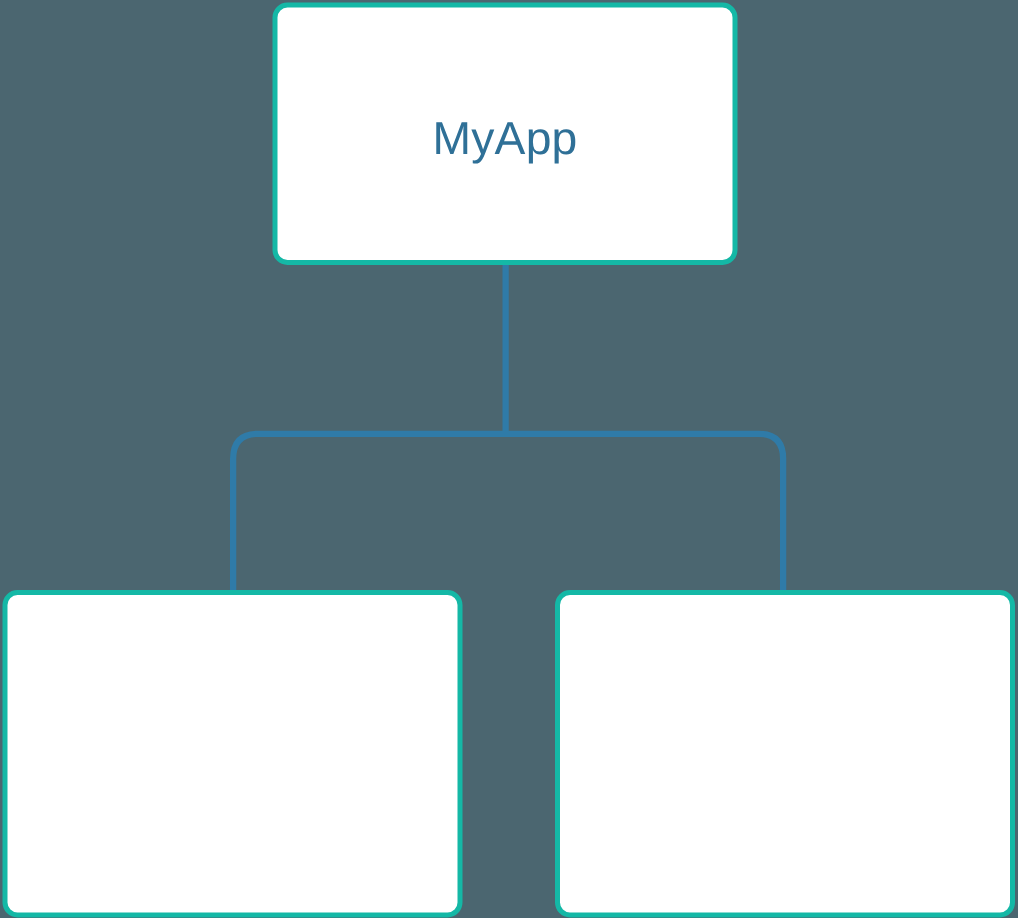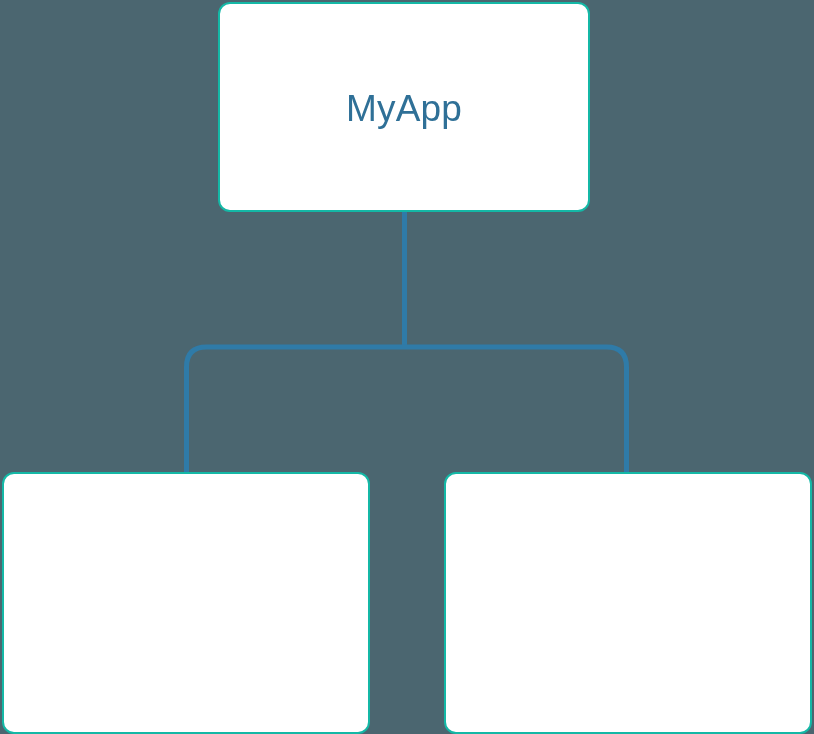--- a/index.html
+++ b/index.html
@@ -30,21 +30,21 @@
     top: 0;
     width: 814px;
     height: 734px;
     pointer-events: none;
   }
 
   
   .node {
     position: absolute;
     background: #ffffff;
-    border: 2px solid #14b8a6;
+    border: 4px solid #14b8a6;
     border-radius: 12px;
     box-sizing: border-box;
   }
 
   .node-root {
     left: 218px;
     top: 2px;
     width: 372px;
     height: 210px;
   }

